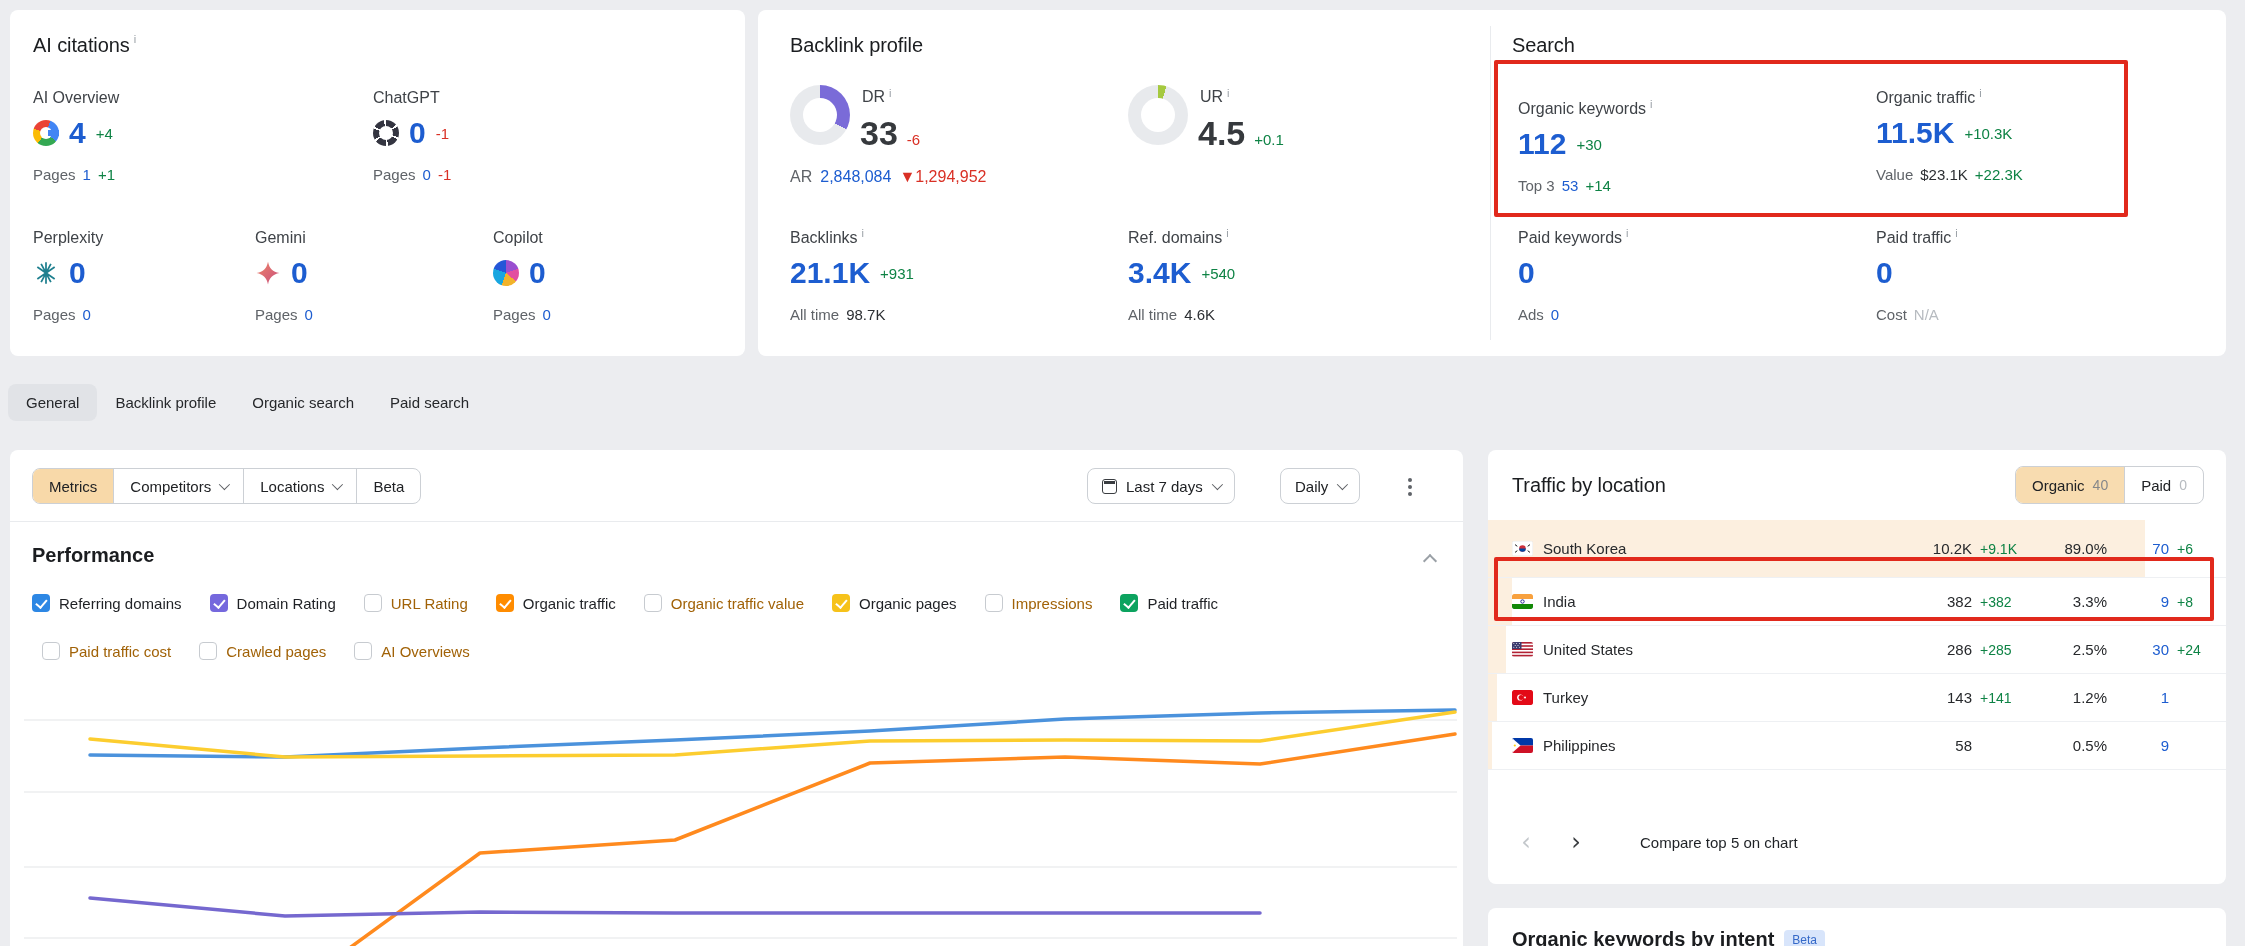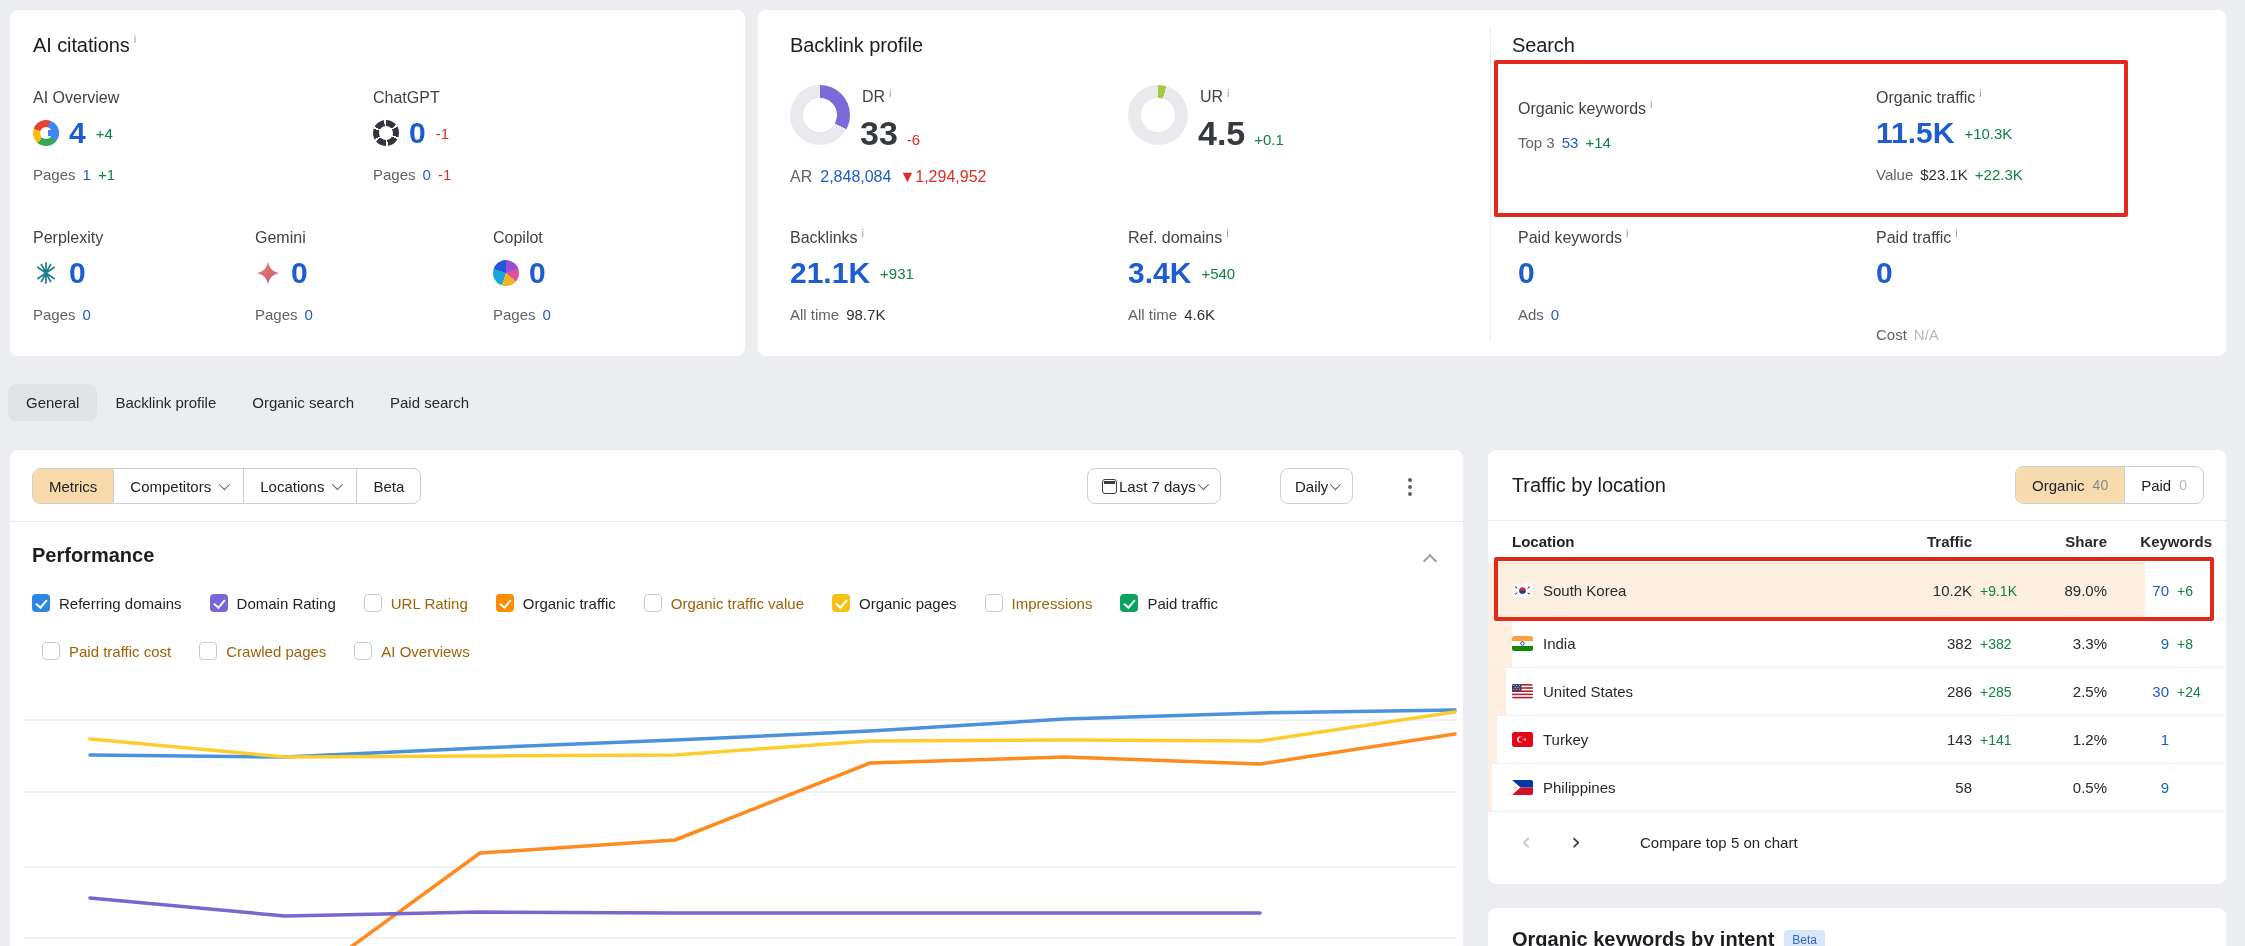--- a/index.html
+++ b/index.html
@@ -10,21 +10,21 @@
     font-family:"Liberation Sans","DejaVu Sans",sans-serif;
     color:#202124;
   }
   .card { position:absolute; background:#fff; border-radius:8px; }
   .card-title { position:absolute; font-size:20px; font-weight:400; color:#1b1d20; letter-spacing:-.1px; }
   .info { display:inline-block; font-size:11px; color:#9aa0a6; margin-left:4px; vertical-align:top; line-height:10px; cursor:default; }
   .info::after { content:"i"; }
 
   
   .t-gray { color:#5f6368; } .t-blue { color:#1d5dd0; } .t-green { color:#0e8345; }
-  .t-red  { color:#d93025; } .t-dark { color:#2c2f33; } .t-light { color:#b7bbc0;margin-top:20px; }
+  .t-red  { color:#d93025; } .t-dark { color:#2c2f33; } .t-light { color:#b7bbc0; }
 
   
   #ai-card   { left:10px;  top:10px; width:735px;  height:346px; }
   #bls-card  { left:758px; top:10px; width:1468px; height:346px; }
   #bls-card .vdiv { position:absolute; left:732px; top:16px; bottom:16px; width:1px; background:#e9ebee; }
 
   .provider, .scell, .mblock { position:absolute; width:330px; }
   .p-label { font-size:16px; color:#3f4348; line-height:20px; }
   .val-row { display:flex; align-items:center; gap:10px; margin-top:7px; height:36px; }
   .num  { font-size:30px; font-weight:700; color:#1d5dd0; line-height:34px; }
@@ -59,21 +59,21 @@
   
   #main-card { left:10px; top:450px; width:1453px; height:500px; border-radius:8px 8px 0 0; }
   #filter-group { position:absolute; left:22px; top:18px; height:36px; display:flex;
     border:1px solid #ccd0d5; border-radius:8px; background:#fff; overflow:hidden; }
   .seg { display:flex; align-items:center; gap:8px; padding:0 16px; font-size:15px; color:#202225;
     border-right:1px solid #ccd0d5; cursor:pointer; }
   .seg:last-child { border-right:none; }
   .seg.active { background:#f8d9a9; }
   .chev { width:8px; height:8px; border-right:1.7px solid #5c5f63; border-bottom:1.7px solid #5c5f63;
     transform:rotate(45deg) translateY(-2px); display:inline-block; }
-  .btn { position:absolute; top:18px; height:36px; display:flex; align-items:center; gap:2px;
+  .btn { position:absolute; top:18px; height:36px; display:flex; align-items:center; gap:9px;
     border:1px solid #ccd0d5; border-radius:8px; background:#fff; font-size:15px; color:#202225;
     padding:0 14px; cursor:pointer; }
   #date-btn { left:1077px; } #gran-btn { left:1270px; }
   .cal { width:15px; height:15px; border:1.6px solid #3a3d41; border-radius:3px; position:relative; }
   .cal::before { content:""; position:absolute; left:1px; right:1px; top:1.5px; height:3px; background:#3a3d41; }
   #kebab { position:absolute; left:1395px; top:25px; display:flex; flex-direction:column; gap:3px; cursor:pointer; padding:3px; }
   #kebab i { width:4px; height:4px; border-radius:50%; background:#5f6368; }
   #main-div { position:absolute; left:0; right:0; top:71px; height:1px; background:#e9ebee; }
   #perf-title { position:absolute; left:22px; top:94px; font-size:20px; font-weight:700; color:#1b1d20; }
   #perf-collapse { position:absolute; right:28px; top:106px; width:10px; height:10px;
@@ -247,20 +247,24 @@
       <span class="t-dark">4.6K</span>
     </div>
   </div>
 
   <div class="vdiv"></div>
 
   <h2 class="card-title" style="left:754px; top:24px;">Search</h2>
   <div id="search-cells">
       <div class="scell" style="left: 760px; top: 78px; margin-top: 11px;">
         <div class="p-label">Organic keywords<sup class="info"></sup></div>
+        <div class="val-row">
+          <span class="num">112</span>
+          <span class="delta t-green">+30</span>
+        </div>
         <div class="sub">
           <span class="t-gray">Top 3</span>
           <span class="t-blue">53</span>
           <span class="t-green">+14</span>
         </div>
       </div>
       <div class="scell" style="left: 1118px; top: 78px;">
         <div class="p-label">Organic traffic<sup class="info"></sup></div>
         <div class="val-row">
           <span class="num">11.5K</span>
@@ -412,27 +416,20 @@
       <span>Organic</span>
       <span class="cnt" style="color:#85878a">40</span>
     </div>
     <div class="tg">
       <span>Paid</span>
       <span class="cnt">0</span>
     </div>
   </div>
 
   <div id="loc-table">
-    <div id="loc-head">
-      <span>Location</span>
-      <span class="cell-r" style="font-weight:700">Traffic</span>
-      <span></span>
-      <span class="cell-r" style="font-weight:700">Share</span>
-      <span class="cell-r" style="font-weight:700; grid-column:5 / span 2;">Keywords</span>
-    </div>
     <div id="loc-rows">
         <div class="lrow first">
           <div class="bar" style="width:89%"></div>
           <span class="loc-name">
             <svg class="flag" viewBox="0 0 21 15">
               <rect width="21" height="15" rx="1.5" fill="#fff"></rect>
               <rect width="21" height="15" rx="1.5" fill="none" stroke="#d9dbde" stroke-width="0.6"></rect>
               <circle cx="10.5" cy="7.5" r="3.3" fill="#cd2e3a"></circle>
               <path d="M7.2 7.5a3.3 3.3 0 0 0 6.6 0Z" fill="#0047a0"></path>
               <g stroke="#1c1c1c" stroke-width="1">

